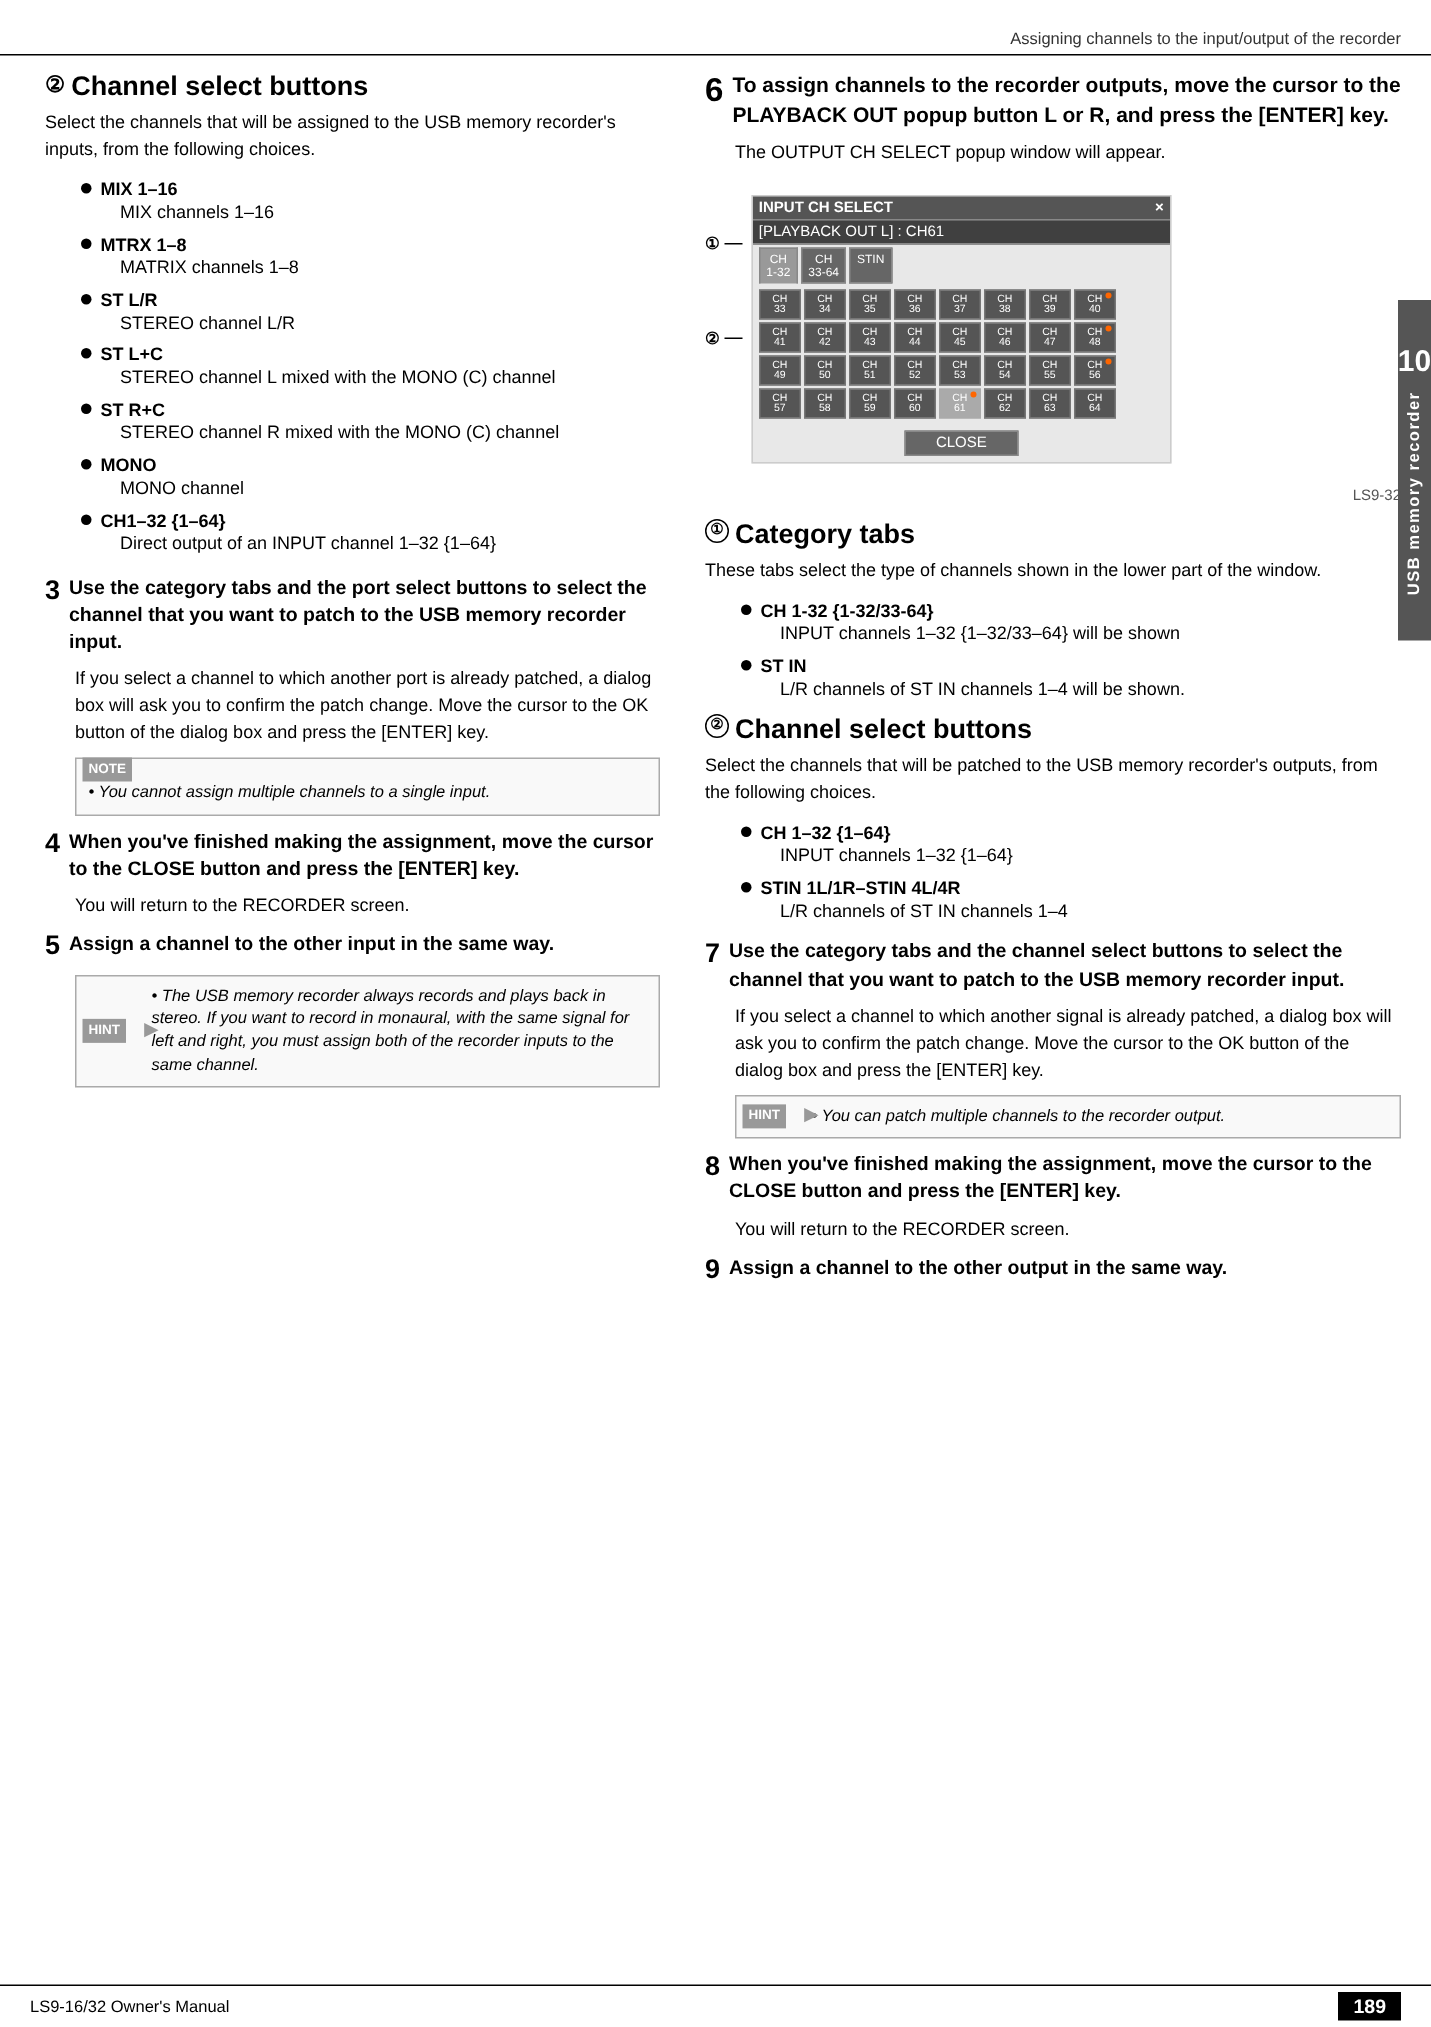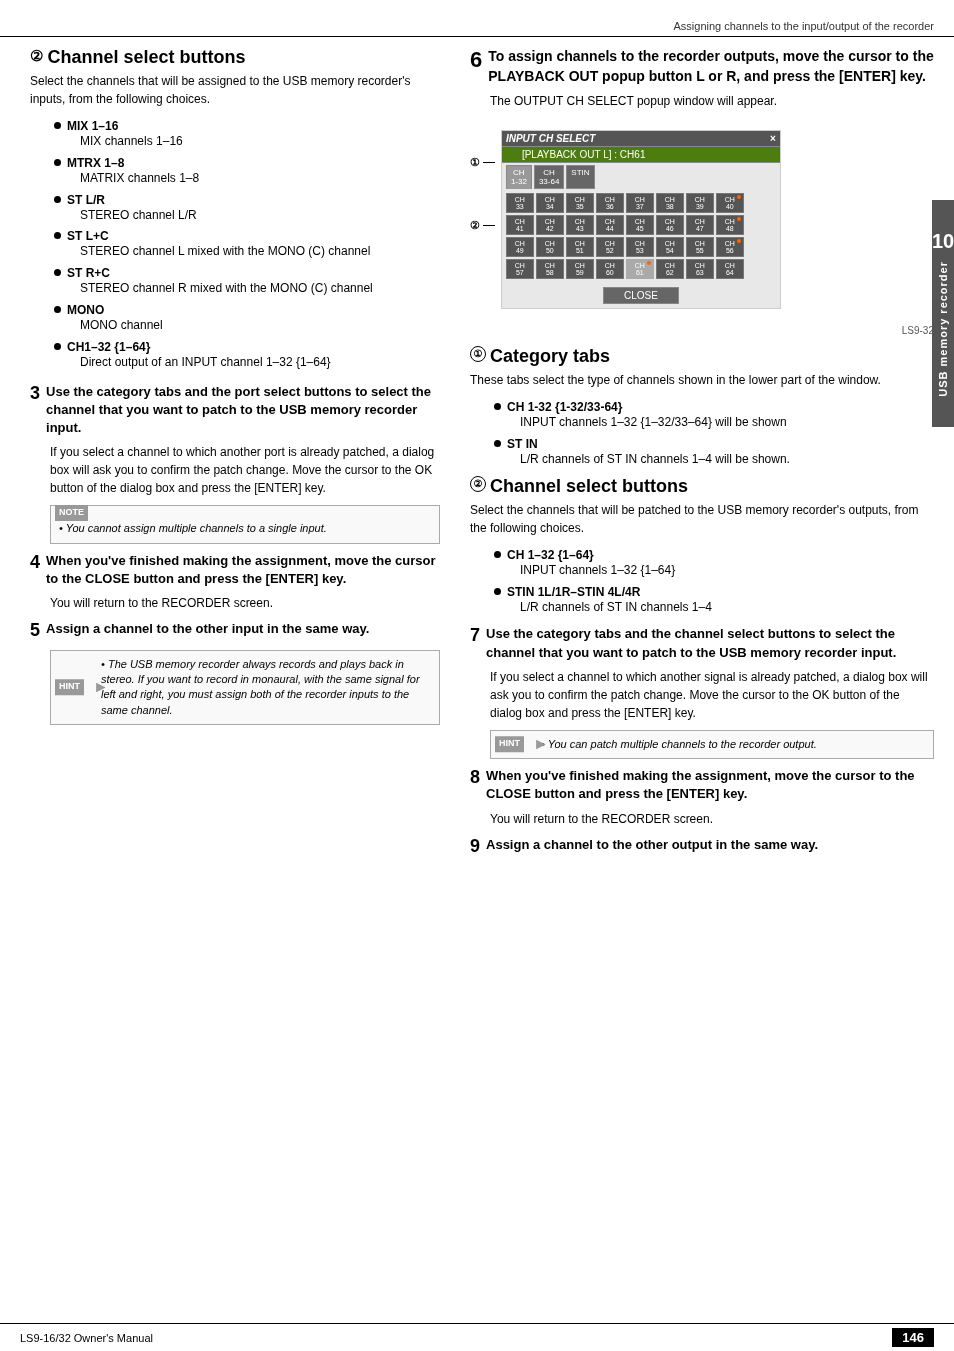--- a/index.html
+++ b/index.html
@@ -423,25 +423,25 @@
           </div>
           <div style="display:flex;align-items:center;margin-top:30px;">
             <span style="font-size:11px;font-weight:bold;margin-right:3px;">②</span>
             <div style="width:12px;height:1px;background:#000;"></div>
           </div>
         </div>
 
         <div class="recorder-image">
 
           <div style="display:flex;justify-content:space-between;background:#555;padding:2px 4px;border-bottom:1px solid #888;">
-            <span style="color:#fff;font-size:10px;font-weight:bold;font-style:italic;">INPUT CH SELECT</span>
+            <span style="color:#fff;font-size:10px;font-weight:bold;">INPUT CH SELECT</span>
             <span style="color:#fff;font-size:10px;font-weight:bold;cursor:pointer;">×</span>
           </div>
 
-          <div style="background:#4d7c0f;color:#fff;font-size:10px;padding:2px 20px;border-bottom:1px solid #888;">[PLAYBACK OUT L] : CH61</div>
+          <div style="background:#404040;color:#fff;font-size:10px;padding:2px 4px;border-bottom:1px solid #888;">[PLAYBACK OUT L] : CH61</div>
 
           <div class="tab-row">
             <div class="tab-btn active" style="white-space:pre-line;text-align:center;font-size:8px;padding:2px 4px;">CH
 1-32</div>
             <div class="tab-btn" style="white-space:pre-line;text-align:center;font-size:8px;padding:2px 4px;">CH
 33-64</div>
             <div class="tab-btn" style="font-size:8px;padding:2px 4px;">STIN</div>
           </div>
 
           <div style="padding:2px 4px;">
@@ -605,15 +605,15 @@
       </div>
     </div>
 
   </div>
 
 </div>
 
 <div class="page-footer">
   <span>LS9-16/32  Owner's Manual</span>
   <div class="page-footer-right">
-    <div class="page-num-box">146</div>
+    <div class="page-num-box">189</div>
   </div>
 </div>
 
 </body></html>

